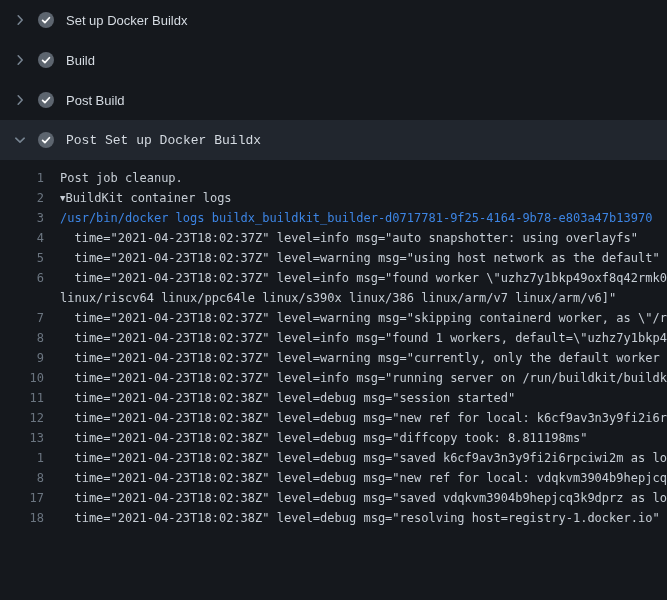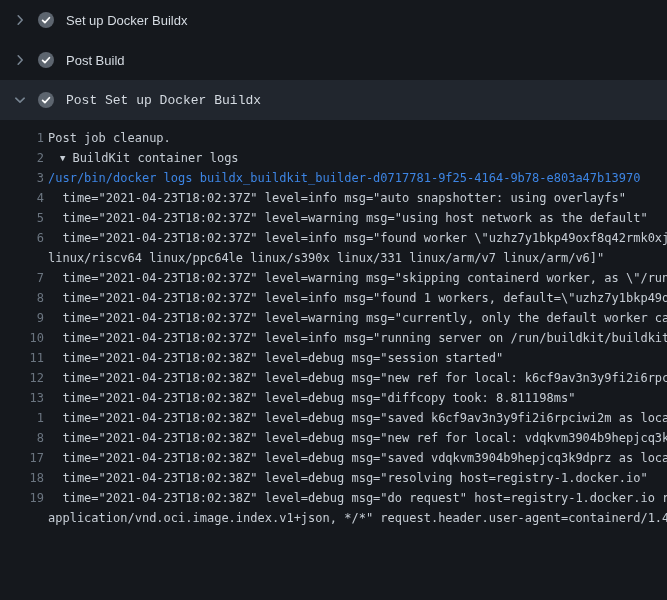--- a/index.html
+++ b/index.html
@@ -50,31 +50,31 @@
     white-space: pre;
     overflow: hidden;
   }
   .num {
     flex: none;
     width: 44px;
     text-align: right;
     color: var(--line-number, #6b7580);
     cursor: pointer;
   }
-  .txt { margin-left: 4px; color: var(--log-text, #c6cdd5); }
+  .txt { margin-left: 16px; color: var(--log-text, #c6cdd5); }
   .txt.command { color: var(--command-blue, #3d85e4); }
   .caret {
     flex: none;
     margin-left: 16px;
     font-size: 9px;
     line-height: 20px;
     color: var(--log-text, #c6cdd5);
     cursor: pointer;
   }
-  .caret + .txt { margin-left: 7px; }
+  .caret + .txt { margin-left: 0; }
 </style>
 </head>
 <body>
 
 <div class="viewer">
   <div class="steps">
   <div class="step">
     <span class="chev">
       <svg width="16" height="16" viewBox="0 0 16 16">
         <path d="M6.2 3.8l4 4.2-4 4.2" fill="none" stroke-width="1.6" stroke-linecap="round" stroke-linejoin="round"></path>
@@ -83,20 +83,35 @@
 
     <span class="check">
       <svg width="16" height="16" viewBox="0 0 16 16">
         <circle class="check-circle" cx="8" cy="8" r="8"></circle>
         <path class="check-mark" d="M4.6 8.3l2.3 2.3 4.5-4.9" fill="none" stroke-width="1.7" stroke-linecap="round" stroke-linejoin="round"></path>
       </svg>
     </span>
     <span class="step-label">Set up Docker Buildx</span>
   </div>
 
+  <div class="step">
+    <span class="chev">
+      <svg width="16" height="16" viewBox="0 0 16 16">
+        <path d="M6.2 3.8l4 4.2-4 4.2" fill="none" stroke-width="1.6" stroke-linecap="round" stroke-linejoin="round"></path>
+      </svg>
+    </span>
+
+    <span class="check">
+      <svg width="16" height="16" viewBox="0 0 16 16">
+        <circle class="check-circle" cx="8" cy="8" r="8"></circle>
+        <path class="check-mark" d="M4.6 8.3l2.3 2.3 4.5-4.9" fill="none" stroke-width="1.7" stroke-linecap="round" stroke-linejoin="round"></path>
+      </svg>
+    </span>
+    <span class="step-label">Build</span>
+  </div>
 
   <div class="step">
     <span class="chev">
       <svg width="16" height="16" viewBox="0 0 16 16">
         <path d="M6.2 3.8l4 4.2-4 4.2" fill="none" stroke-width="1.6" stroke-linecap="round" stroke-linejoin="round"></path>
       </svg>
     </span>
 
     <span class="check">
       <svg width="16" height="16" viewBox="0 0 16 16">
@@ -156,21 +171,21 @@
 
   <div class="line">
     <span class="num">6</span>
     
     <span class="txt">  time="2021-04-23T18:02:37Z" level=info msg="found worker \"uzhz7y1bkp49oxf8q42rmk0xj</span>
   </div>
 
   <div class="line">
     <span class="num"></span>
     
-    <span class="txt">linux/riscv64 linux/ppc64le linux/s390x linux/331 linux/arm/v7 linux/arm/v6]"</span>
+    <span class="txt">linux/riscv64 linux/ppc64le linux/s390x linux/386 linux/arm/v7 linux/arm/v6]"</span>
   </div>
 
   <div class="line">
     <span class="num">7</span>
     
     <span class="txt">  time="2021-04-23T18:02:37Z" level=warning msg="skipping containerd worker, as \"/run</span>
   </div>
 
   <div class="line">
     <span class="num">8</span>

